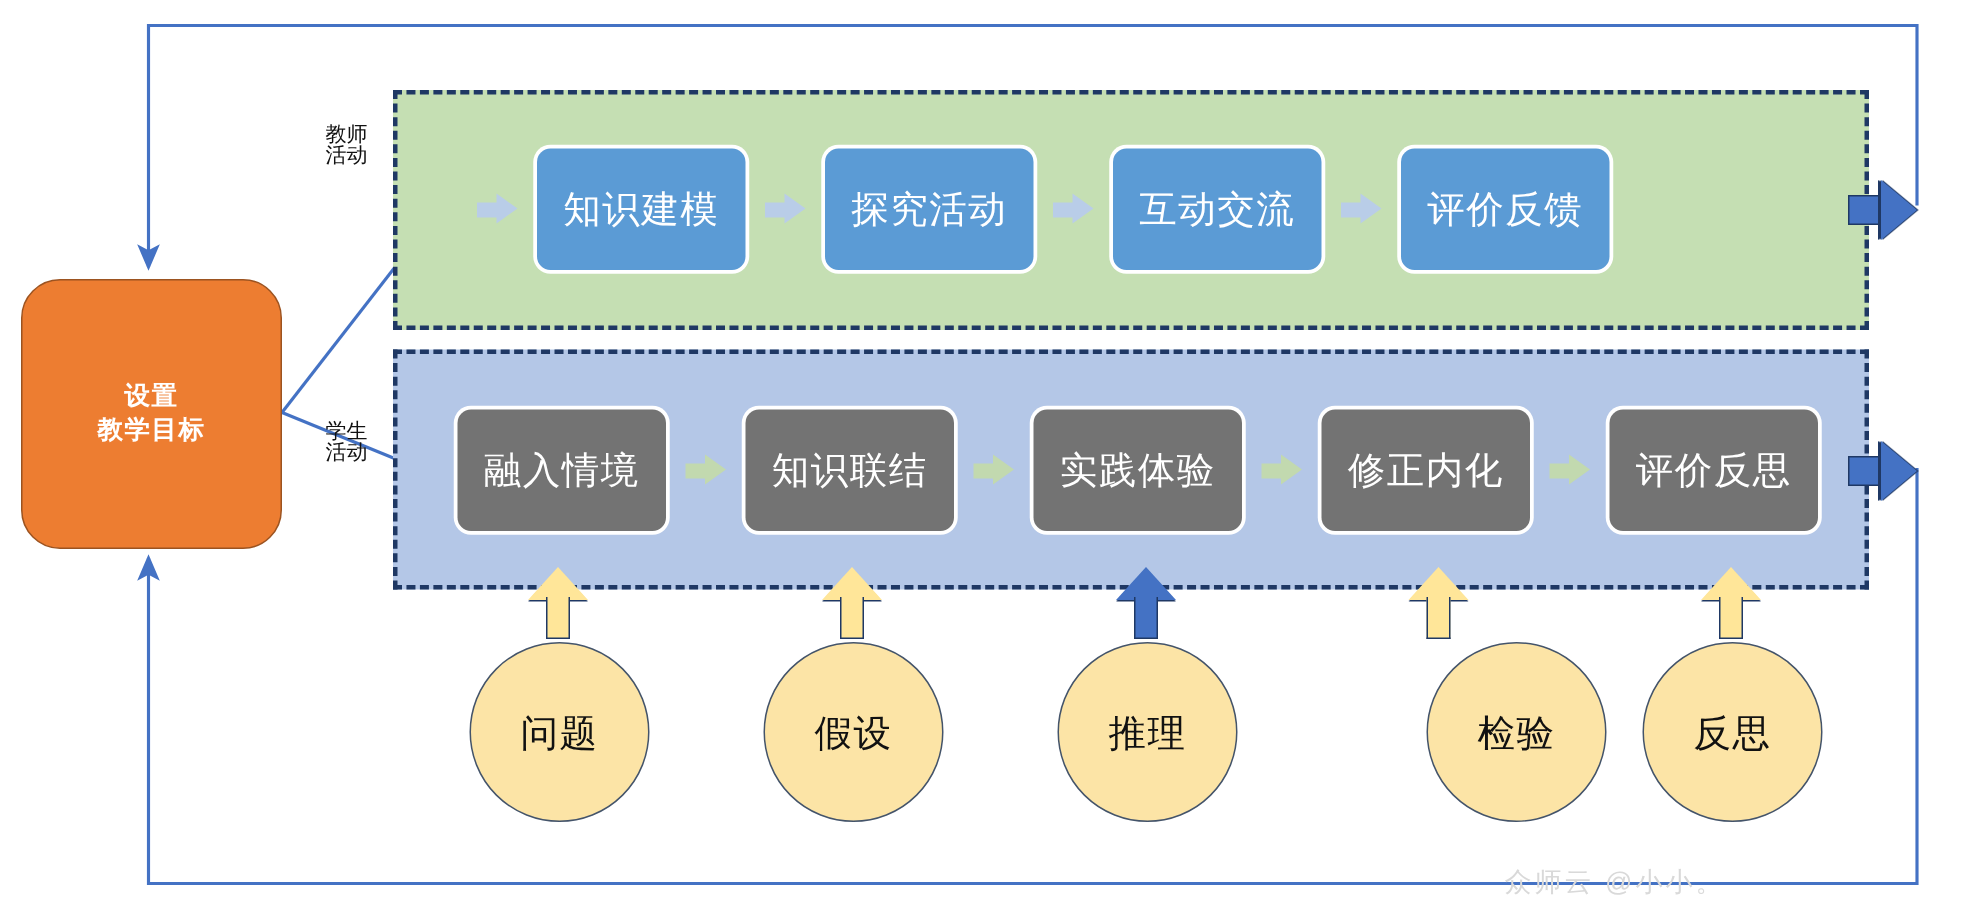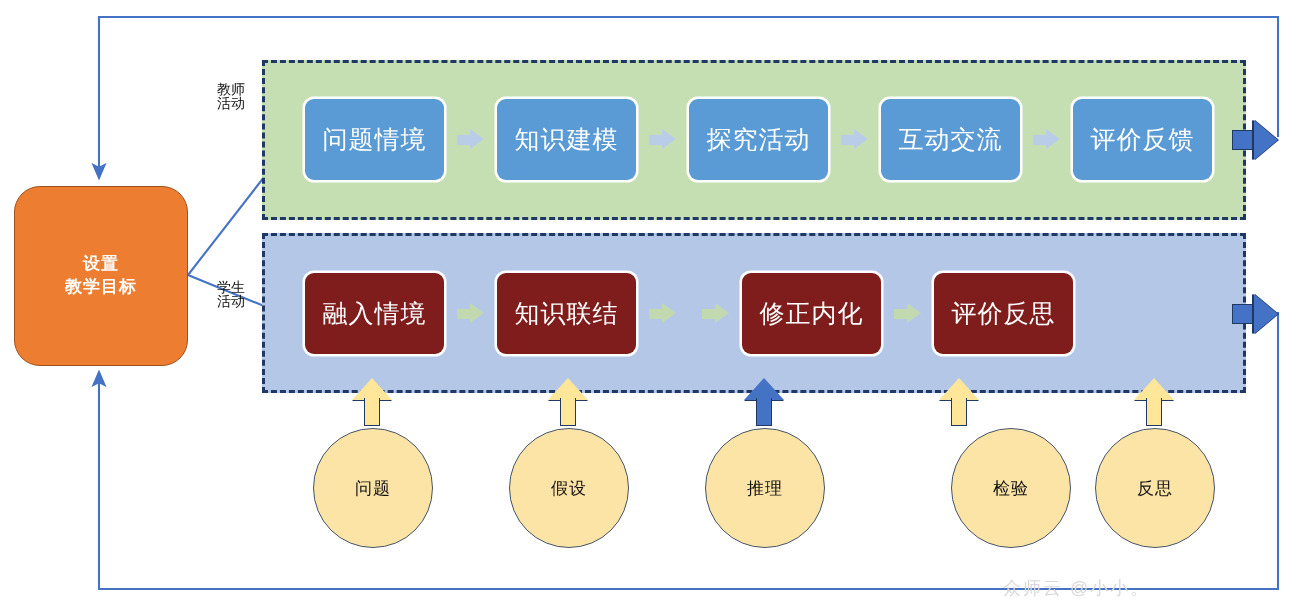--- a/index.html
+++ b/index.html
@@ -35,21 +35,21 @@
   #row-teacher{left:305px;top:99px;}
   #row-student{left:305px;top:273px;}
 
   .chip{
     width:139px;height:81px;border-radius:9px;
     display:flex;align-items:center;justify-content:center;
     color:#ffffff;font-size:25px;letter-spacing:1px;
     box-shadow:0 0 0 2.5px #ffffff;
   }
   .chip.teacher{background:#5B9BD5;}
-  .chip.student{background:#7f1d1d;font-family:Liberation Serif, serif;}
+  .chip.student{background:#737373;font-family:Liberation Serif, serif;}
 
   
   .chev{width:53px;height:81px;position:relative;flex:0 0 53px;}
   .chev i{
     position:absolute;left:13px;top:30px;width:27px;height:21px;display:block;
   }
   .chev i::before{
     content:"";position:absolute;left:0;top:5.5px;width:15px;height:10px;
     background:var(--cc);
   }
@@ -89,21 +89,21 @@
     filter:drop-shadow(0 1.4px 0 #1F3864);
   }
   .uparrow.yellow{--ac:#FFE699;}
   .uparrow.blue{--ac:#4472C4;}
 
   
   .circle{
     position:absolute;width:118px;height:118px;border-radius:50%;
     background:#FCE4A6;border:1.5px solid #44546A;
     display:flex;align-items:center;justify-content:center;
-    font-size:17px;color:#111;letter-spacing:1px;
+    font-size:25px;color:#111;letter-spacing:1px;
   }
 
   
   #watermark{
     position:absolute;left:1003px;top:576px;
     font-size:18px;color:#D9D9D9;letter-spacing:2px;white-space:nowrap;
     user-select:none;
   }
 </style>
 </head>
@@ -132,23 +132,20 @@
     <span>教学目标</span>
   </div>
 
   <div class="vlabel" id="vlabel-teacher">教师活动</div>
   <div class="vlabel" id="vlabel-student">学生活动</div>
 
   <div class="lane" id="lane-teacher"></div>
   <div class="lane" id="lane-student"></div>
 
   <div class="steprow" id="row-teacher">
-    <div class="chip teacher">
-        <span>问题情境</span>
-      </div>
     <div class="chev teacher">
         <i></i>
       </div>
     <div class="chip teacher">
         <span>知识建模</span>
       </div>
     <div class="chev teacher">
         <i></i>
       </div>
     <div class="chip teacher">
@@ -173,20 +170,23 @@
         <span>融入情境</span>
       </div>
     <div class="chev student">
         <i></i>
       </div>
     <div class="chip student">
         <span>知识联结</span>
       </div>
     <div class="chev student">
         <i></i>
+      </div>
+    <div class="chip student">
+        <span>实践体验</span>
       </div>
     <div class="chev student">
         <i></i>
       </div>
     <div class="chip student">
         <span>修正内化</span>
       </div>
     <div class="chev student">
         <i></i>
       </div>

